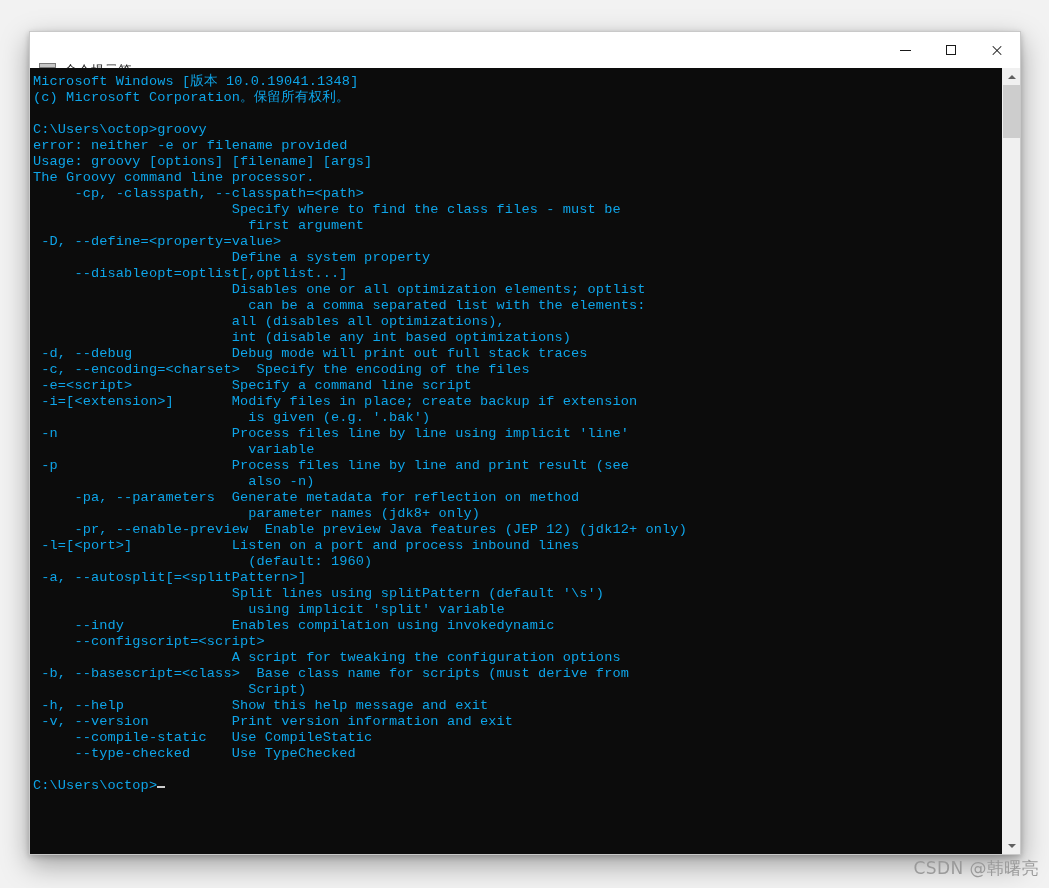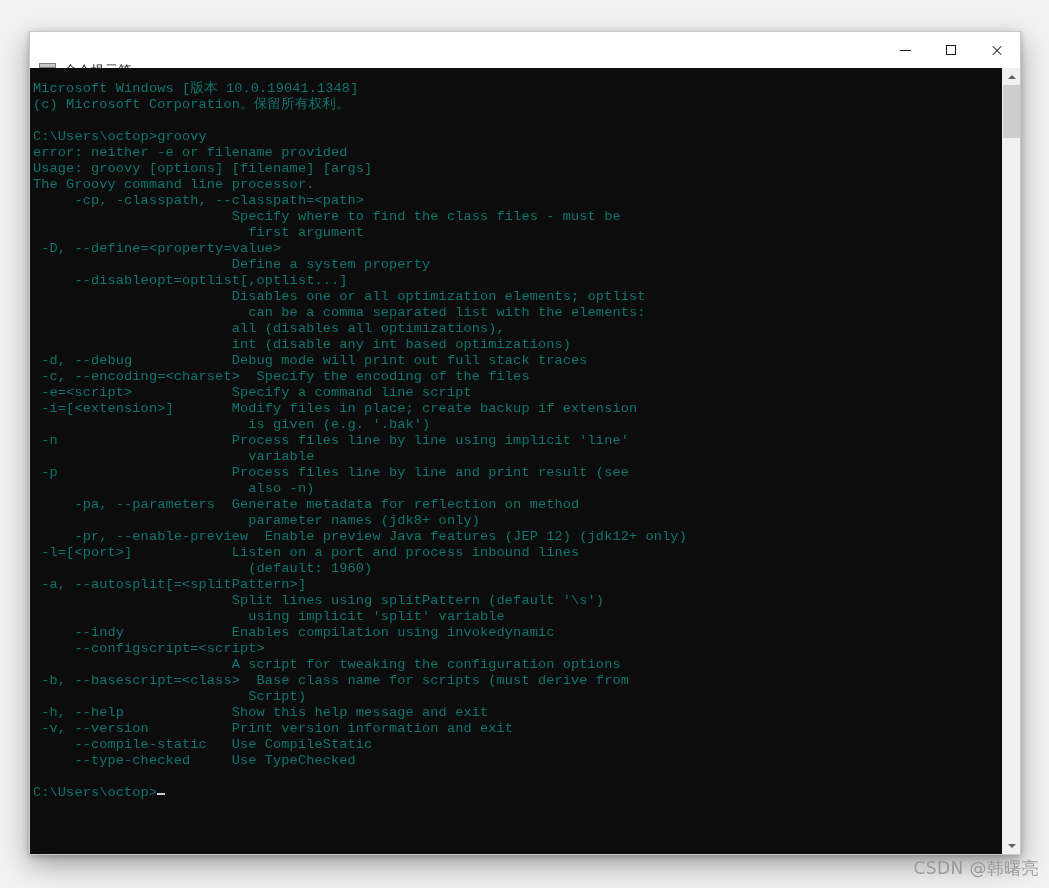--- a/index.html
+++ b/index.html
@@ -140,26 +140,26 @@
   #console-area {
     flex: 1;
     display: flex;
     background: #0c0c0c;
     overflow: hidden;
     position: relative;
   }
   #console-text {
     flex: 1;
     background: #0c0c0c;
-    color: #0f766e;
+    color: #0ea5e9;
     font-family: "Liberation Mono", "DejaVu Sans Mono", monospace;
     font-size: 13.6px;
     line-height: 16px;
     white-space: pre;
-    padding: 13px 0 0 3px;
+    padding: 6px 0 0 3px;
     overflow: hidden;
     letter-spacing: 0.12px;
     tab-size: 8;
   }
   .caret {
     display: inline-block;
     width: 8px;
     height: 2px;
     background: #cccccc;
     vertical-align: baseline;

